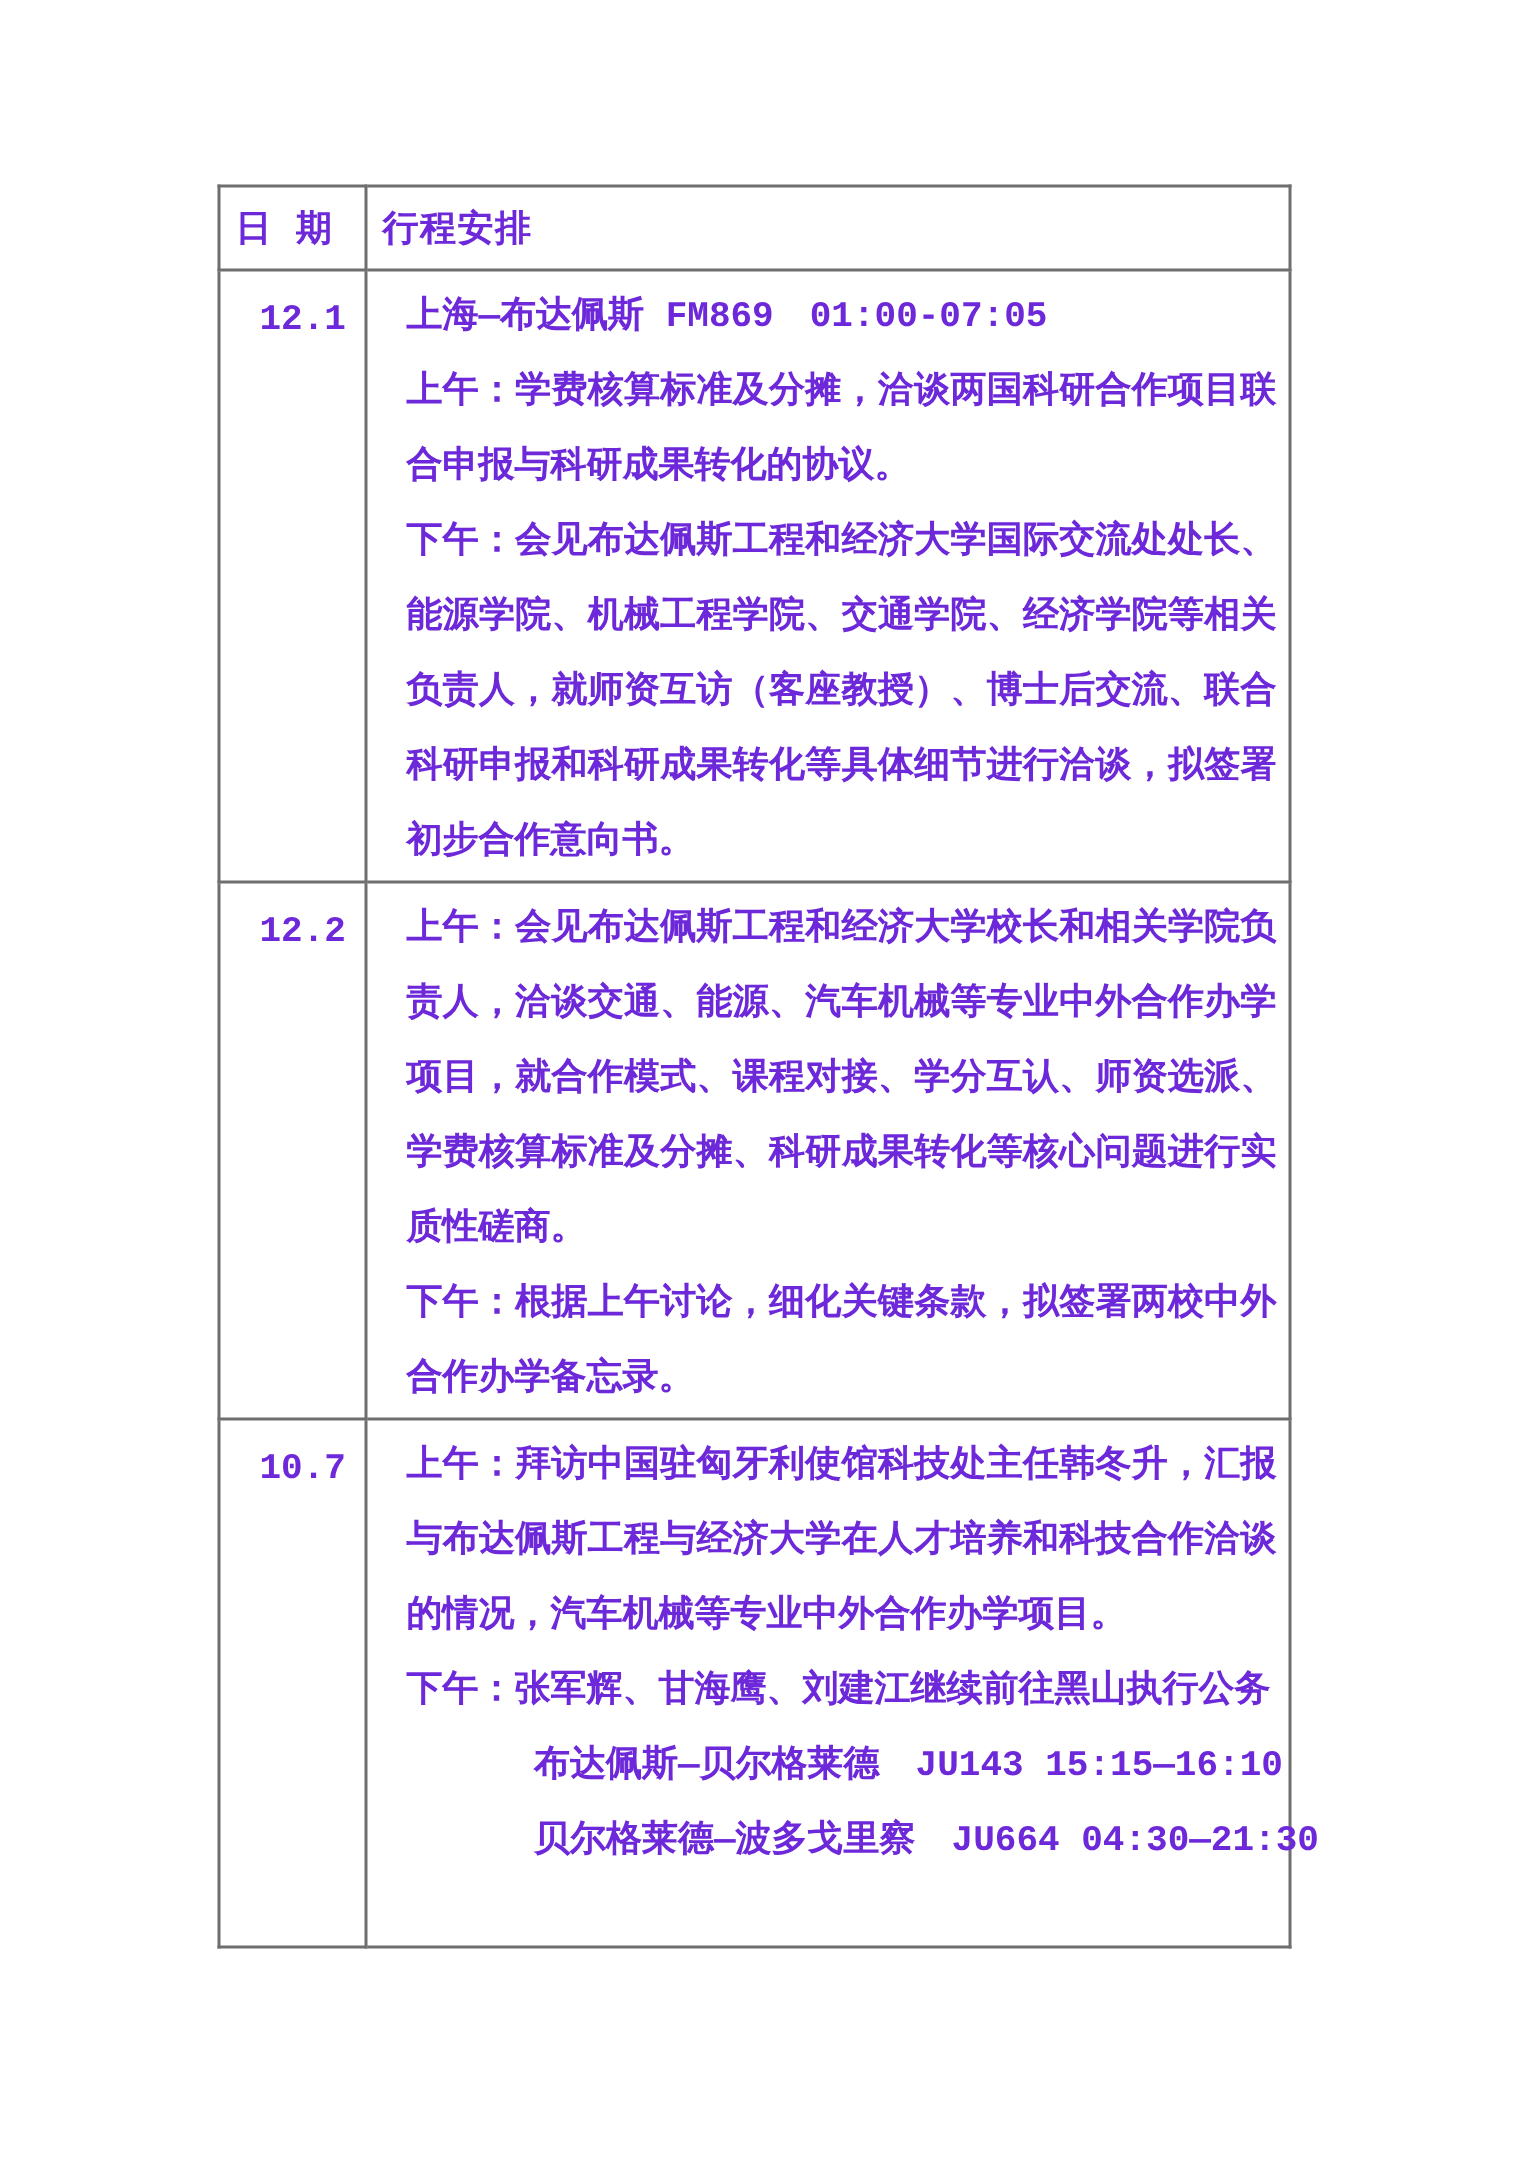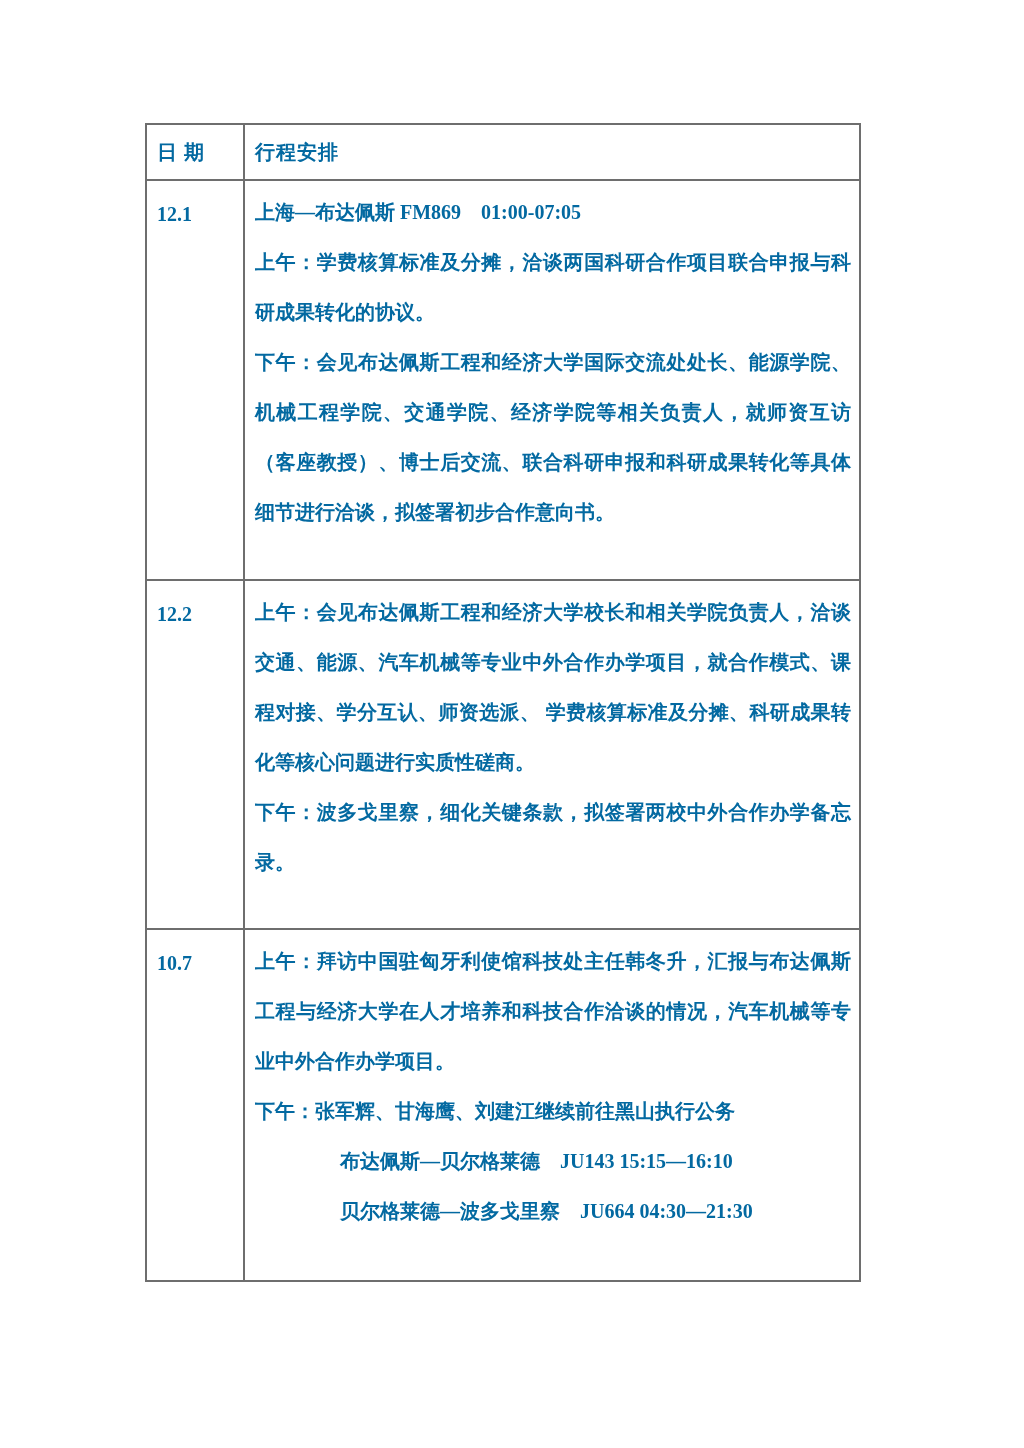--- a/index.html
+++ b/index.html
@@ -26,37 +26,38 @@
     width: 714px;
     border-collapse: collapse;
     table-layout: fixed;
   }
   table.itinerary col.c-date { width: 98px; }
   table.itinerary col.c-schedule { width: 616px; }
   table.itinerary th,
   table.itinerary td {
     border: 2px solid #6e6e6e;
     font-weight: bold;
-    font-size: 20px;
-    color: #0369a1;
+    font-size: 24px;
+    color: #6d28d9;
     box-sizing: border-box;
+    font-family: Liberation Mono, monospace;
   }
   thead tr { height: 56px; }
   tbody tr.row-0 { height: 400px; }
   tbody tr.row-1 { height: 349px; }
   tbody tr.row-2 { height: 352px; }
   th {
     text-align: left;
     vertical-align: middle;
     padding: 0 10px;
     letter-spacing: 1px;
   }
   td {
     vertical-align: top;
-    padding: 6px 8px 0 10px;
+    padding: 6px 8px 0 26px;
   }
   td.date-cell {
     line-height: 50px;
     padding-top: 8px;
   }
   td.schedule-cell { }
   p.para {
     margin: 0;
     line-height: 50px;
     text-align: justify;
@@ -89,21 +90,21 @@
           <td class="schedule-cell">
             <p class="para">上海—布达佩斯 FM869　01:00-07:05</p>
             <p class="para">上午：学费核算标准及分摊，洽谈两国科研合作项目联合申报与科研成果转化的协议。</p>
             <p class="para">下午：会见布达佩斯工程和经济大学国际交流处处长、能源学院、机械工程学院、交通学院、经济学院等相关负责人，就师资互访（客座教授）、博士后交流、联合科研申报和科研成果转化等具体细节进行洽谈，拟签署初步合作意向书。</p>
           </td>
         </tr>
         <tr class="row-1">
           <td class="date-cell">12.2</td>
           <td class="schedule-cell">
             <p class="para">上午：会见布达佩斯工程和经济大学校长和相关学院负责人，洽谈交通、能源、汽车机械等专业中外合作办学项目，就合作模式、课程对接、学分互认、师资选派、 学费核算标准及分摊、科研成果转化等核心问题进行实质性磋商。</p>
-            <p class="para">下午：波多戈里察，细化关键条款，拟签署两校中外合作办学备忘录。</p>
+            <p class="para">下午：根据上午讨论，细化关键条款，拟签署两校中外合作办学备忘录。</p>
           </td>
         </tr>
         <tr class="row-2">
           <td class="date-cell">10.7</td>
           <td class="schedule-cell">
             <p class="para">上午：拜访中国驻匈牙利使馆科技处主任韩冬升，汇报与布达佩斯工程与经济大学在人才培养和科技合作洽谈的情况，汽车机械等专业中外合作办学项目。</p>
             <p class="para">下午：张军辉、甘海鹰、刘建江继续前往黑山执行公务</p>
             <p class="para indent">布达佩斯—贝尔格莱德　JU143 15:15—16:10</p>
             <p class="para indent">贝尔格莱德—波多戈里察　JU664 04:30—21:30</p>
           </td>

